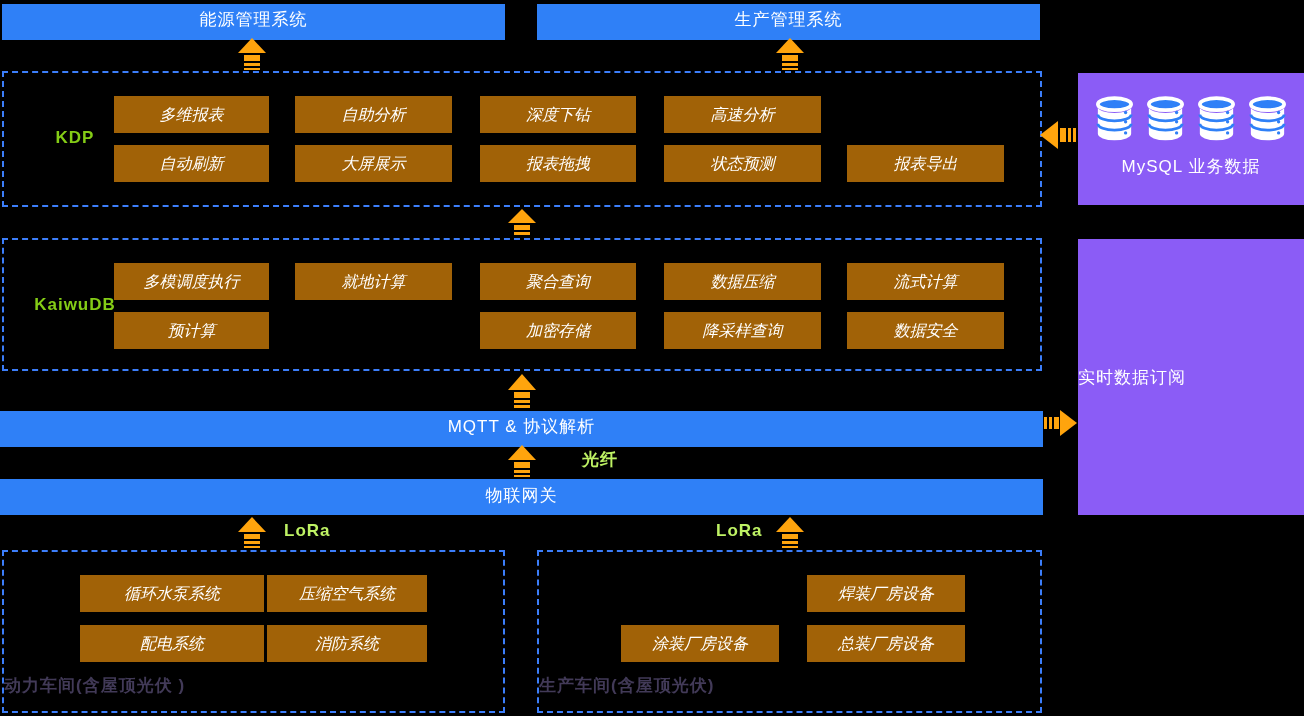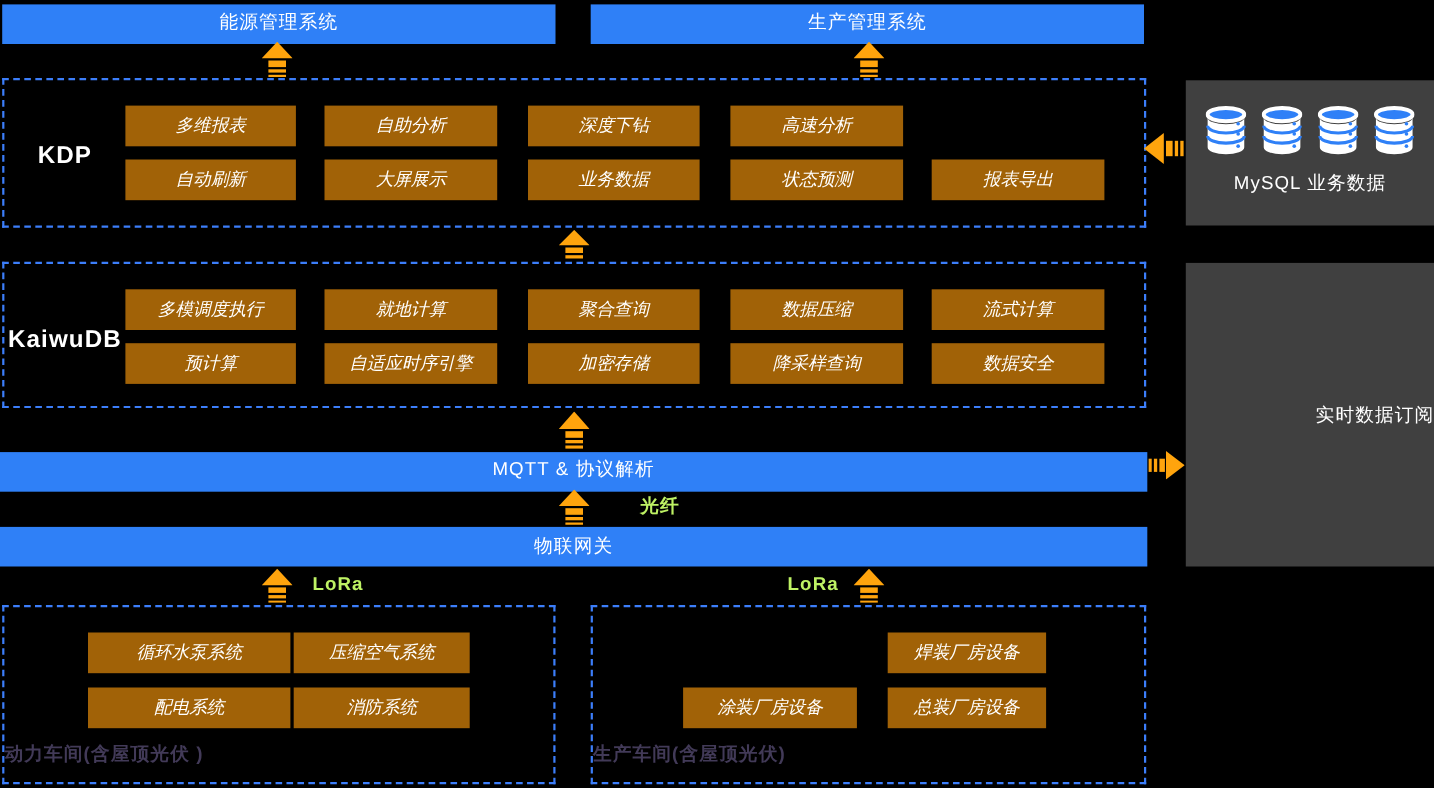--- a/index.html
+++ b/index.html
@@ -10,45 +10,45 @@
   .bar{
     position:absolute;height:36px;line-height:32px;background:#2F80F7;color:#fff;
     text-align:center;font-size:17px;letter-spacing:1px;
   }
   .dashed-box{position:absolute;border:2px dashed #3C7EFA;box-sizing:border-box;background:transparent;}
   .chip{
     position:absolute;height:37px;line-height:37px;background:#a16207;color:#fff;
     text-align:center;font-size:16px;white-space:nowrap;font-style:italic;
   }
   .side-label{
-    position:absolute;left:0;width:110px;top:55px;text-align:center;
-    color:#ffffff;font-weight:bold;font-size:22px;letter-spacing:1px;
+    position:absolute;left:16px;width:110px;top:55px;text-align:center;
+    color:#84cc16;font-weight:bold;font-size:17px;letter-spacing:1px;
   }
   .caption{
     position:absolute;left:0;right:0;top:122px;
     color:#423A58;font-weight:bold;font-size:17px;letter-spacing:1px;
   }
   .link-label{
     position:absolute;color:#bef264;font-weight:bold;font-size:17px;letter-spacing:1px;
   }
   .arrow{position:absolute;}
   .solid-box{
-    position:absolute;background:#404040;color:#fff;text-align:center;font-size:17px;
+    position:absolute;background:#8b5cf6;color:#fff;text-align:center;font-size:17px;
   }
   
   .c1{left:110px;width:155px}.c2{left:291px;width:157px}.c3{left:476px;width:156px}
   .c4{left:660px;width:157px}.c5{left:843px;width:157px}
   .r1{top:23px}.r2{top:72px}
   
   .blc1{left:76px;width:184px}.blc2{left:263px;width:160px}
-  .brc1{left:82px;width:158px}.brc2{left:268px;width:144px}
+  .brc1{left:82px;width:158px}.brc2{left:268px;width:158px}
   .wr1{top:23px}.wr2{top:73px}
   .db-icons{display:flex;justify-content:center;gap:14px;margin-top:22px;}
   #mysql-box .label{margin-top:12px;font-size:17px;letter-spacing:1px;}
-  #realtime-box{display:flex;align-items:center;justify-content:flex-end;letter-spacing:1px;font-family:Liberation Serif, serif;}
+  #realtime-box{display:flex;align-items:center;justify-content:flex-start;letter-spacing:1px;font-family:Liberation Serif, serif;}
 </style>
 </head>
 <body>
 
 <div id="canvas">
 
   <div class="bar" style="left:2px;top:4px;width:503px;">能源管理系统</div>
   <div class="bar" style="left:537px;top:4px;width:503px;">生产管理系统</div>
 
   <svg class="arrow" style="left:238px;top:38px;" width="28" height="32" viewBox="0 0 28 32">
@@ -65,21 +65,21 @@
   </svg>
 
   <div class="dashed-box" style="left:2px;top:71px;width:1040px;height:136px;">
     <div class="side-label">KDP</div>
     <div class="chip c1 r1">多维报表</div>
     <div class="chip c2 r1">自助分析</div>
     <div class="chip c3 r1">深度下钻</div>
     <div class="chip c4 r1">高速分析</div>
     <div class="chip c1 r2">自动刷新</div>
     <div class="chip c2 r2">大屏展示</div>
-    <div class="chip c3 r2">业务数据</div>
+    <div class="chip c3 r2">报表拖拽</div>
     <div class="chip c4 r2">状态预测</div>
     <div class="chip c5 r2">报表导出</div>
   </div>
 
   <div class="solid-box" id="mysql-box" style="left:1078px;top:73px;width:226px;height:132px;">
     <div class="db-icons">
       <svg width="37" height="48" viewBox="0 0 40 50">
         <path fill="#fff" d="M2 12 L2 41 A18 7 0 0 0 38 41 L38 12 A18 6.5 0 0 1 2 12 Z"></path>
         <path stroke="#2F80F7" stroke-width="3" fill="none" d="M2 20 A18 7 0 0 0 38 20 M2 30 A18 7 0 0 0 38 30"></path>
         <ellipse cx="20" cy="9" rx="18" ry="6.5" fill="#2F80F7" stroke="#fff" stroke-width="4"></ellipse>
@@ -129,21 +129,20 @@
   </svg>
 
   <div class="dashed-box" style="left:2px;top:238px;width:1040px;height:133px;">
     <div class="side-label">KaiwuDB</div>
     <div class="chip c1 r1">多模调度执行</div>
     <div class="chip c2 r1">就地计算</div>
     <div class="chip c3 r1">聚合查询</div>
     <div class="chip c4 r1">数据压缩</div>
     <div class="chip c5 r1">流式计算</div>
     <div class="chip c1 r2">预计算</div>
-    <div class="chip c2 r2">自适应时序引擎</div>
     <div class="chip c3 r2">加密存储</div>
     <div class="chip c4 r2">降采样查询</div>
     <div class="chip c5 r2">数据安全</div>
   </div>
 
   <div class="solid-box" id="realtime-box" style="left:1078px;top:239px;width:226px;height:276px;">
     <span>实时数据订阅</span>
   </div>
 
   <svg class="arrow" style="left:508px;top:374px;" width="28" height="34" viewBox="0 0 28 34">
@@ -163,21 +162,21 @@
   </svg>
 
   <svg class="arrow" style="left:508px;top:445px;" width="28" height="32" viewBox="0 0 28 32">
     <polygon points="14,0 28,15 0,15" fill="#FFA40D"></polygon>
     <rect x="6" y="17" width="16" height="6" fill="#FFA40D"></rect>
     <rect x="6" y="25" width="16" height="3" fill="#FFA40D"></rect>
     <rect x="6" y="30" width="16" height="3" fill="#FFA40D"></rect>
   </svg>
   <div class="link-label" style="left:582px;top:448px;">光纤</div>
 
-  <div class="bar" style="left:0;top:479px;width:1043px;height:36px;line-height:36px;">物联网关</div>
+  <div class="bar" style="left:0;top:479px;width:1043px;height:36px;line-height:36px;font-family:Liberation Mono, monospace;">物联网关</div>
 
   <svg class="arrow" style="left:238px;top:517px;" width="28" height="31" viewBox="0 0 28 31">
     <polygon points="14,0 28,15 0,15" fill="#FFA40D"></polygon>
     <rect x="6" y="17" width="16" height="5" fill="#FFA40D"></rect>
     <rect x="6" y="24" width="16" height="3" fill="#FFA40D"></rect>
     <rect x="6" y="29" width="16" height="2" fill="#FFA40D"></rect>
   </svg>
   <div class="link-label" style="left:284px;top:521px;">LoRa</div>
 
   <svg class="arrow" style="left:776px;top:517px;" width="28" height="31" viewBox="0 0 28 31">

